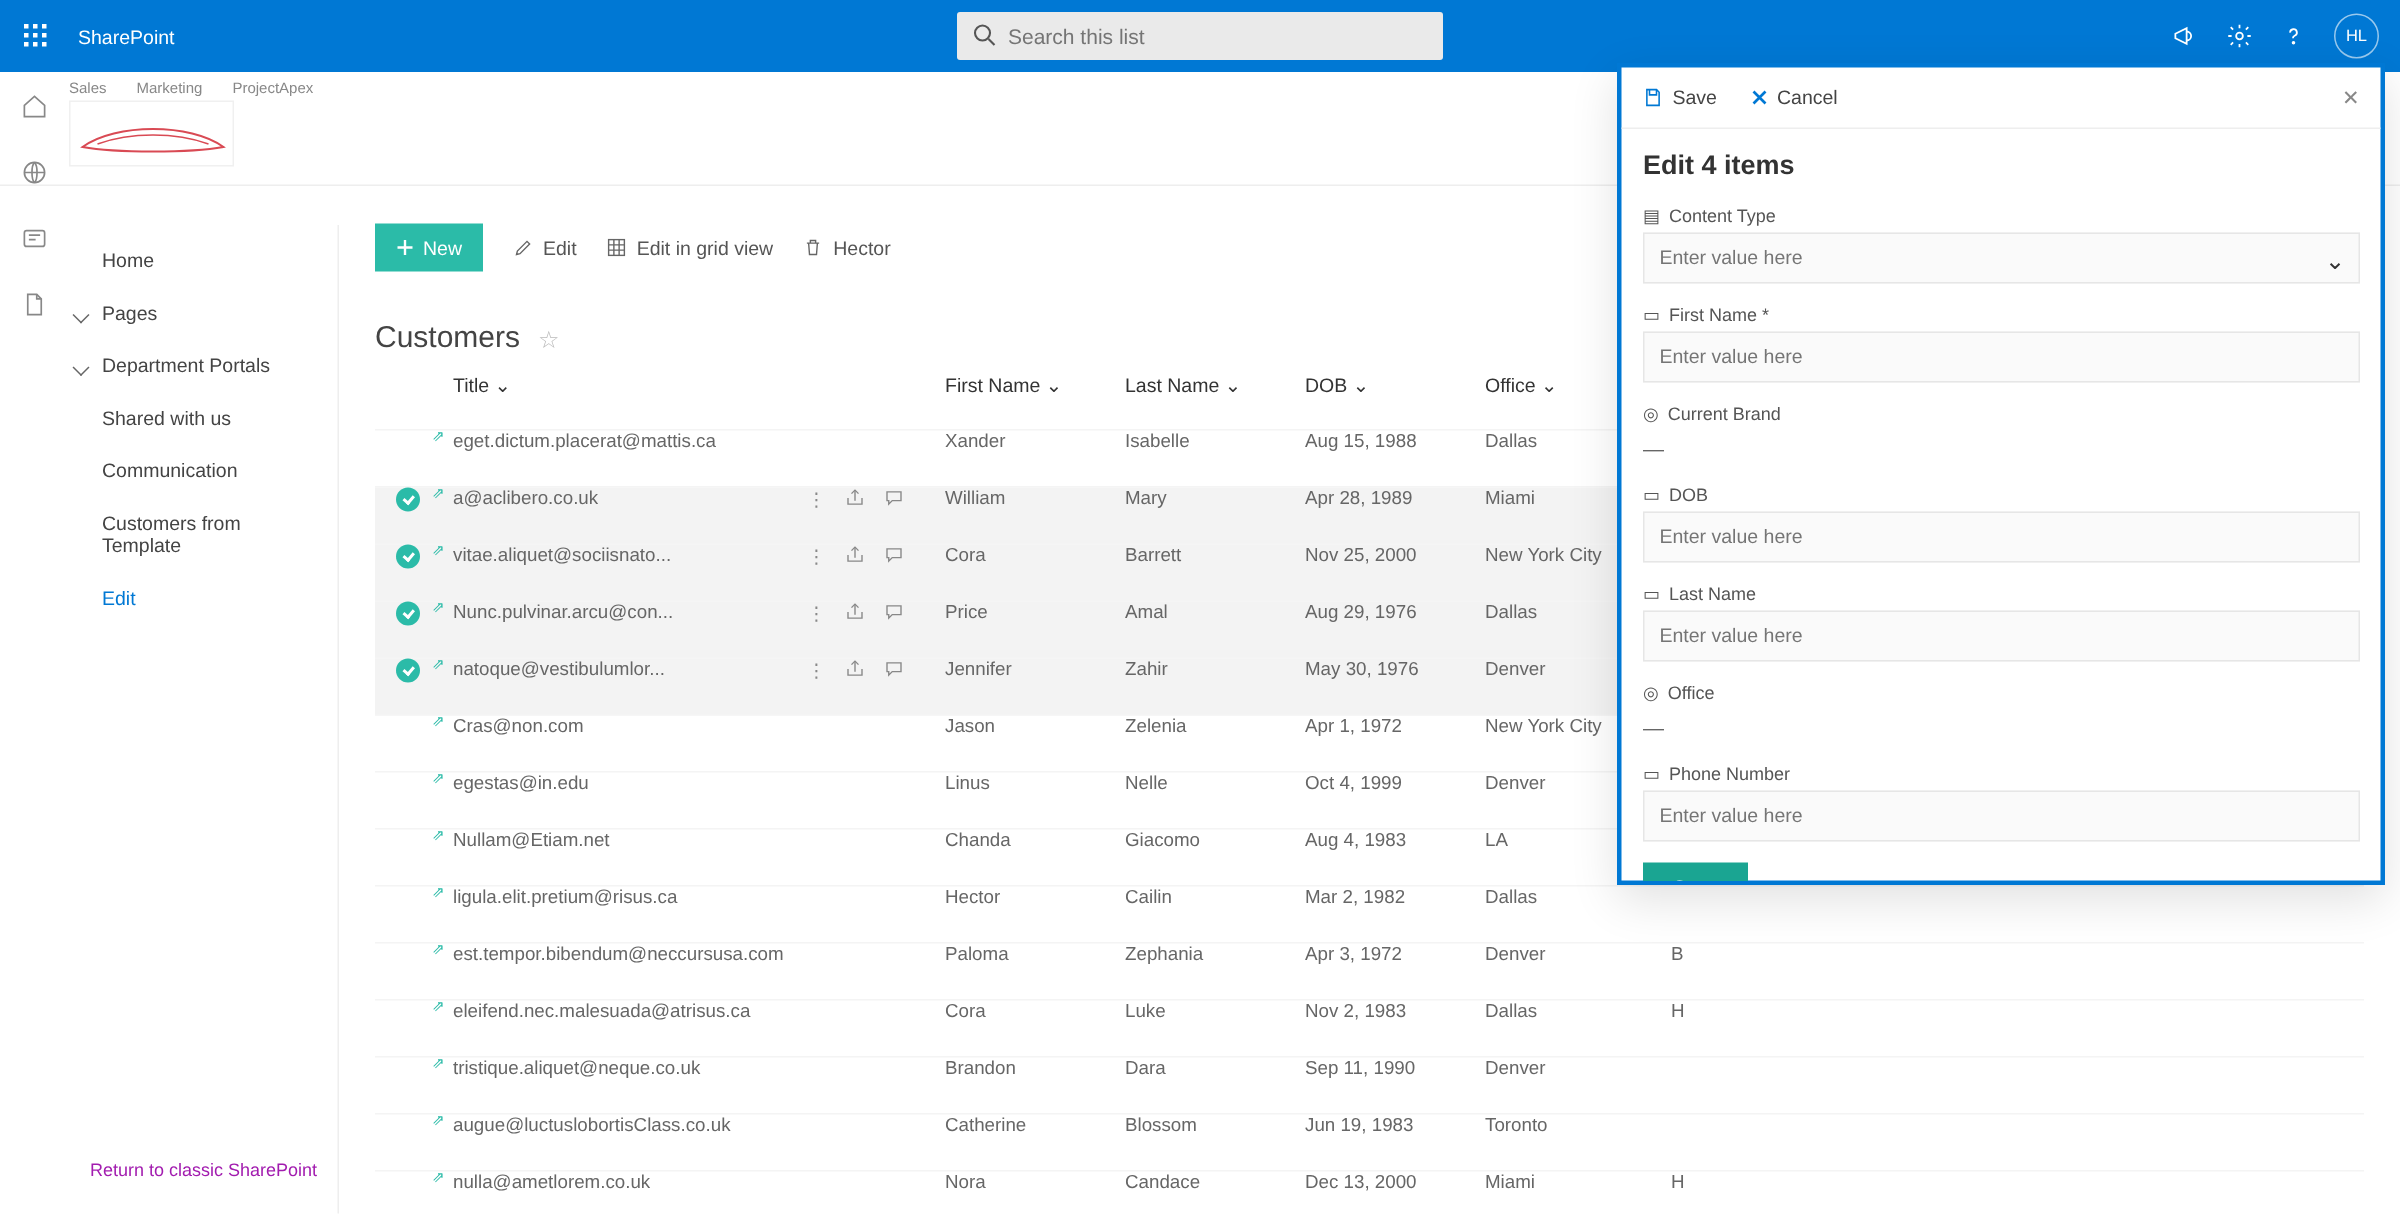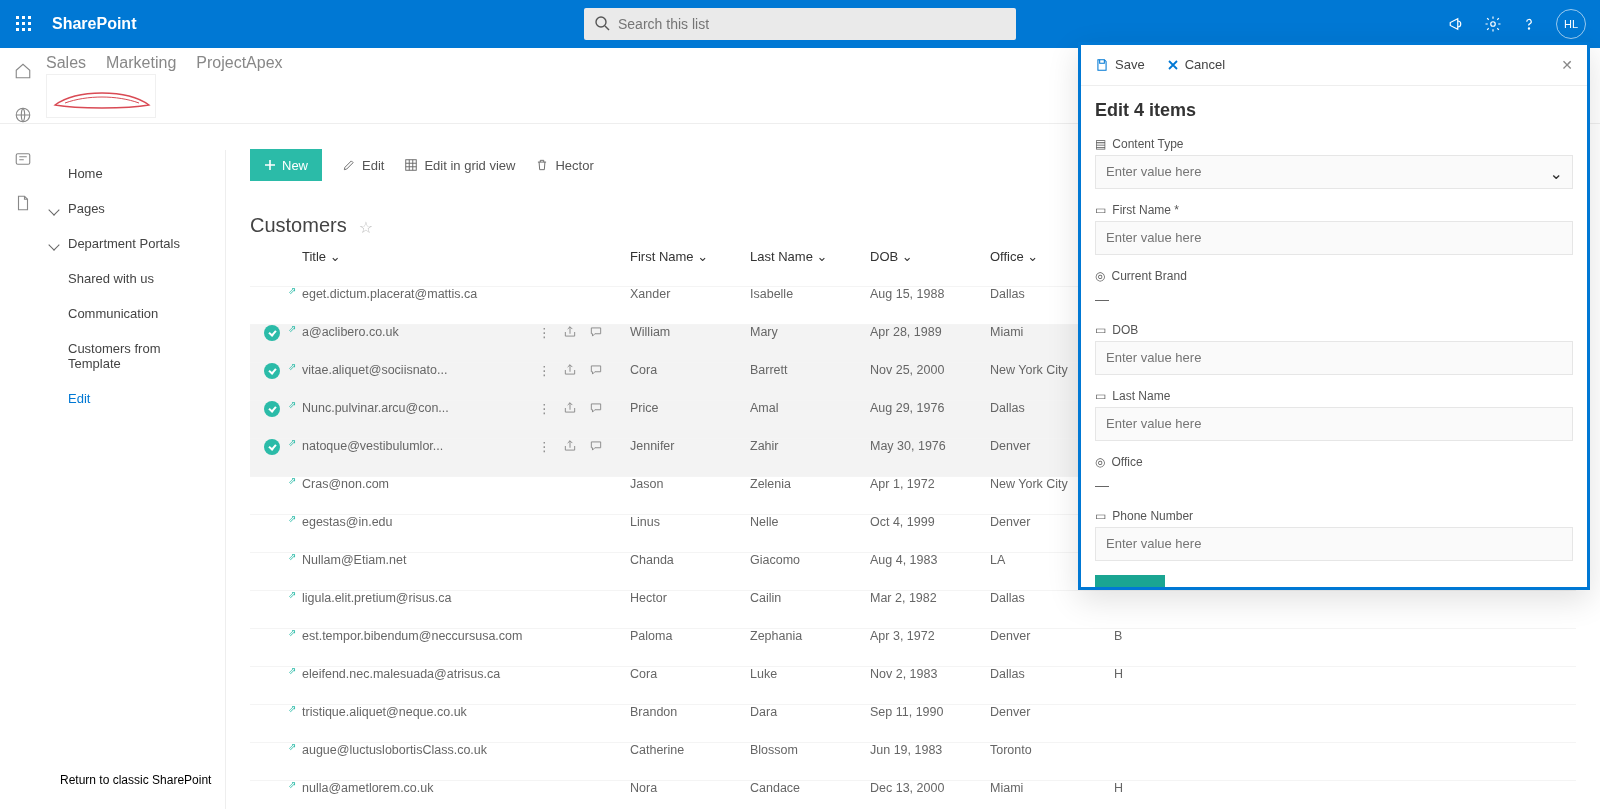--- a/index.html
+++ b/index.html
@@ -1,44 +1,44 @@
 <!DOCTYPE html>
 <html><head>
 <meta charset="utf-8">
 <style>
 * { box-sizing: border-box; margin: 0; padding: 0; font-family: "Segoe UI", "Segoe UI Web", Arial, sans-serif; }
 html, body { width: 1600px; height: 809px; overflow: hidden; background: #fff; color: #333; }
 
 
 .header { height: 48px; background: #0078d4; display: flex; align-items: center; color: #fff; position: relative; }
 .waffle { width: 48px; height: 48px; display: flex; align-items: center; justify-content: center; cursor: pointer; }
-.brand { font-size: 16px; font-weight: 700; margin-left: 4px; }
-.search-wrap { position: absolute; left: 50%; transform: translateX(-50%); width: 432px; }
+.brand { font-size: 13px; font-weight: 400; margin-left: 4px; }
+.search-wrap { position: absolute; left: 50%; transform: translateX(-50%); width: 324px; }
 .search { width: 100%; height: 32px; border: none; border-radius: 2px; background: #eaeaea; padding: 0 10px 0 34px; font-size: 14px; color: #555; }
 .search-icon-pos { position: absolute; left: 10px; top: 7px; color: #555; }
 .header-right { margin-left: auto; display: flex; align-items: center; gap: 18px; padding-right: 14px; }
 .avatar { width: 30px; height: 30px; border-radius: 50%; border: 1px solid rgba(255,255,255,.6); display: flex; align-items: center; justify-content: center; font-size: 11px; }
 
 
 .sitebar { height: 76px; display: flex; padding-left: 46px; border-bottom: 1px solid #eee; }
-.sitebar .tab { font-size: 16px; color: #888; margin-right: 20px; padding-top: 6px; cursor: pointer; text-align: center; }
+.sitebar .tab { font-size: 10px; color: #888; margin-right: 20px; padding-top: 6px; cursor: pointer; text-align: center; }
 .sitebar-inner { display: flex; flex-direction: column; }
 .logo { width: 110px; height: 44px; border: 1px solid #f0f0f0; margin-top: 2px; position: relative; overflow: hidden; }
 
 
 .rail { position: absolute; left: 0; top: 48px; width: 46px; height: calc(100% - 48px); display: flex; flex-direction: column; align-items: center; gap: 26px; padding-top: 14px; color: #999; }
 
 
 .leftnav { position: absolute; left: 46px; top: 150px; width: 180px; height: calc(100% - 150px); border-right: 1px solid #eee; padding-top: 6px; }
 .leftnav .item { font-size: 13px; color: #444; padding: 10px 10px 10px 22px; cursor: pointer; }
 .leftnav .sub { padding-left: 22px; }
 .leftnav .chevron { position: relative; }
 .leftnav .chevron::before { content: ""; position: absolute; left: 4px; top: 15px; width: 7px; height: 7px; border-left: 1px solid #666; border-bottom: 1px solid #666; transform: rotate(-45deg); }
 .leftnav .edit { color: #0078d4; }
-.leftnav .footer { position: absolute; bottom: 22px; left: 14px; font-size: 12px; color: #000000; }
+.leftnav .footer { position: absolute; bottom: 22px; left: 14px; font-size: 12px; color: #a21caf; }
 
 
 .content { position: absolute; left: 226px; top: 140px; right: 0; bottom: 0; padding: 0 24px; }
 .cmdbar { display: flex; align-items: center; gap: 20px; height: 50px; font-size: 13px; color: #555; }
 .newbtn { background: #2bbba8; color: #fff; border: none; height: 32px; padding: 0 14px; font-size: 13px; display: flex; align-items: center; gap: 6px; cursor: pointer; }
 .cmd { display: flex; align-items: center; gap: 6px; cursor: pointer; }
 .list-title { font-size: 20px; color: #444; margin-top: 24px; margin-bottom: 12px; display: flex; align-items: flex-end; gap: 12px; }
 .star { color: #bbb; font-size: 16px; }
 
 

